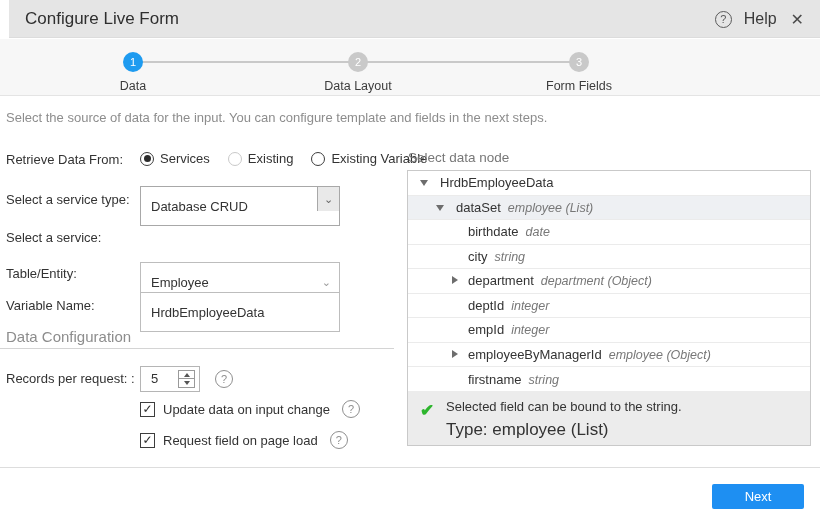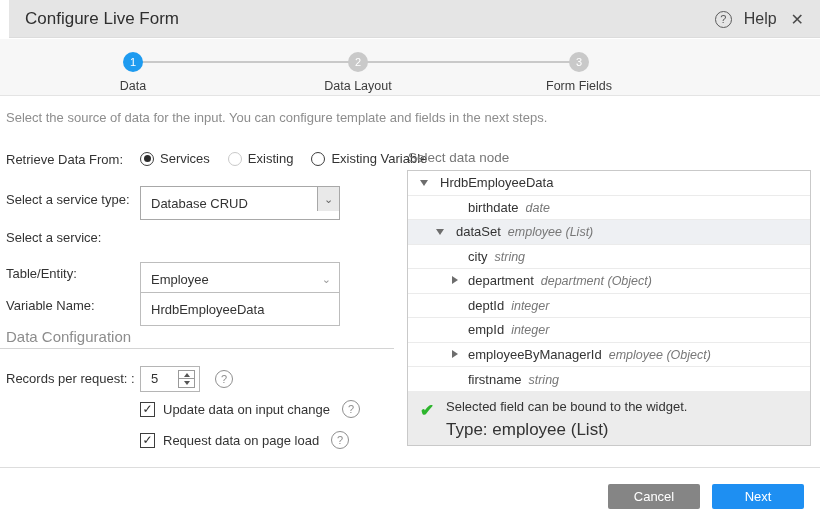--- a/index.html
+++ b/index.html
@@ -28,21 +28,21 @@
   .desc { position:absolute; left:6px; top:110px; font-size:13px; color:#8d8d8d; }
 
   
   .flabel { position:absolute; left:6px; font-size:13px; color:#333; }
   .radio-row { position:absolute; left:140px; top:151px; display:flex; align-items:center; gap:18px; }
   .radio { display:flex; align-items:center; gap:6px; font-size:13px; color:#333; cursor:pointer; }
   .radio-dot { width:14px; height:14px; border:1.5px solid #3d3d3d; border-radius:50%; position:relative; background:#fff; }
   .radio-dot.sel:after { content:""; position:absolute; left:2.5px; top:2.5px; width:7px; height:7px; border-radius:50%; background:#2b2b2b; }
   .radio-dot.dis { border-color:#c9c9c9; }
 
-  .field { position:absolute; left:140px; width:200px; height:34px; border:1px solid #bdbdbd; background:#fff;
+  .field { position:absolute; left:140px; width:200px; height:40px; border:1px solid #bdbdbd; background:#fff;
            font-size:13px; color:#333; display:flex; align-items:center; padding-left:10px; cursor:pointer; }
   .field .chev { position:absolute; right:8px; color:#9a9a9a; font-size:11px; }
   .field.native { border-color:#a8a8a8; }
   .sel-btn { position:absolute; right:0; top:0; width:22px; height:24px; background:#e9e9e9; border-left:1px solid #a8a8a8;
              display:flex; align-items:center; justify-content:center; color:#666; font-size:11px; }
   .field input { border:none; outline:none; font-size:13px; color:#333; width:170px; font-family:"Liberation Sans",sans-serif; }
 
   .section-title { position:absolute; left:6px; top:328px; font-size:15px; color:#8d8d8d; }
   .section-rule { position:absolute; left:0; top:348px; width:394px; border-top:1px solid #d4d4d4; }
 
@@ -174,46 +174,46 @@
   <span class="qmark q-records">?</span>
 
   <div class="check-row" style="top:400px;">
     <span class="checkbox">✓</span>
     <span class="lbl">Update data on input change</span>
     <span class="qmark">?</span>
   </div>
 
   <div class="check-row" style="top:431px;">
     <span class="checkbox">✓</span>
-    <span class="lbl">Request data on page load</span>
+    <span class="lbl">Request field on page load</span>
     <span class="qmark">?</span>
   </div>
 
   <div class="tree-title">Select data node</div>
   <div class="tree">
 
     <div class="tnode ind0">
       <span class="arrow-down arr"></span>
       <span class="ntext">
           <span class="nlabel">HrdbEmployeeData</span>
         </span>
     </div>
 
+    <div class="tnode ind1 selected">
+      <span class="arrow-down arr"></span>
+      <span class="ntext">
+        <span class="nlabel">dataSet</span>
+        <span class="ntype">employee (List)</span>
+      </span>
+    </div>
+
     <div class="tnode ind2">
       <span class="ntext">
         <span class="nlabel">birthdate</span>
         <span class="ntype">date</span>
-      </span>
-    </div>
-
-    <div class="tnode ind1 selected">
-      <span class="arrow-down arr"></span>
-      <span class="ntext">
-        <span class="nlabel">dataSet</span>
-        <span class="ntype">employee (List)</span>
       </span>
     </div>
 
     <div class="tnode ind2">
       <span class="ntext">
         <span class="nlabel">city</span>
         <span class="ntype">string</span>
       </span>
     </div>
 
@@ -249,22 +249,21 @@
 
     <div class="tnode ind2" style="border-bottom:none;">
       <span class="ntext">
         <span class="nlabel">firstname</span>
         <span class="ntype">string</span>
       </span>
     </div>
 
     <div class="tree-msg">
       <span class="check-icon">✔</span>
-      <div class="msg-line1">Selected field can be bound to the widget.</div>
+      <div class="msg-line1">Selected field can be bound to the string.</div>
       <div class="msg-line2">Type: employee (List)</div>
     </div>
   </div>
 
   <div class="footer-rule"></div>
-  <button class="btn btn-cancel">Cancel</button>
   <button class="btn btn-next">Next</button>
 
 </div>
 
 </body></html>

